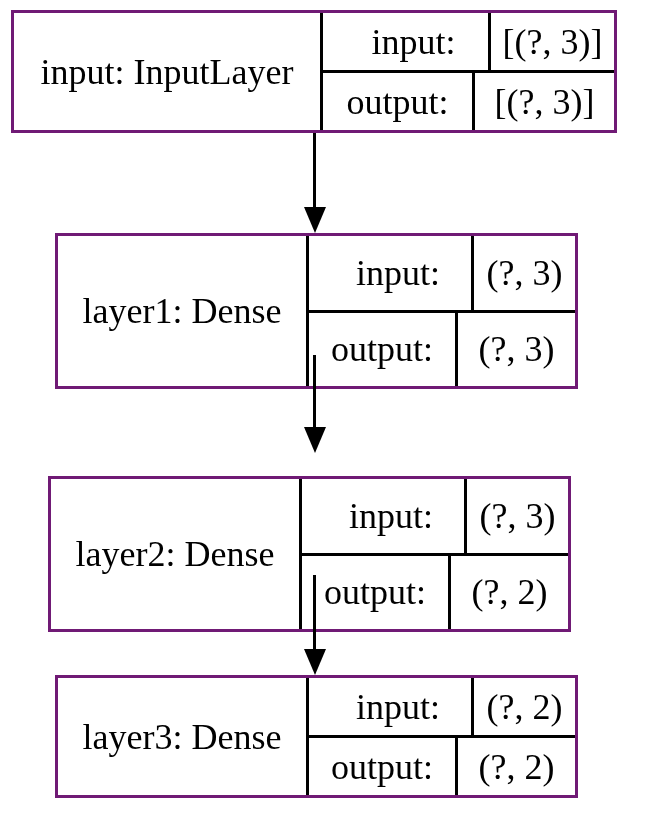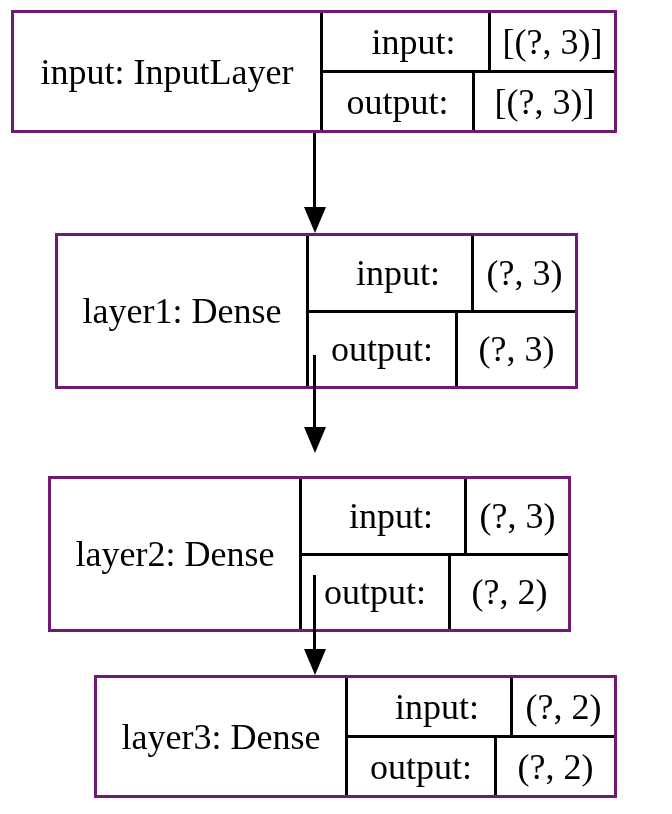--- a/index.html
+++ b/index.html
@@ -61,21 +61,21 @@
     white-space: nowrap;
   }
 
   
   #node-0 { left: 11px; top: 10px;  width: 606px; height: 123px; }
   #node-0 .name-cell  { width: 309px; }
   #node-0 .label-cell { width: 152px; }
 
   #node-1 { left: 55px; top: 233px; width: 523px; height: 156px; }
   #node-2 { left: 48px; top: 453px; width: 523px; height: 156px; margin-top: 23px; }
-  #node-3 { left: 55px; top: 675px; width: 523px; height: 123px; margin-left: 39px; }
+  #node-3 { left: 55px; top: 675px; width: 523px; height: 123px; }
   #node-1 .name-cell, #node-2 .name-cell, #node-3 .name-cell  { width: 251px; }
   #node-1 .label-cell, #node-2 .label-cell, #node-3 .label-cell { width: 149px; }
 
   
   .edge-line {
     position: absolute;
     left: 313px;
     width: 3px;
     background: #000000;
   }

